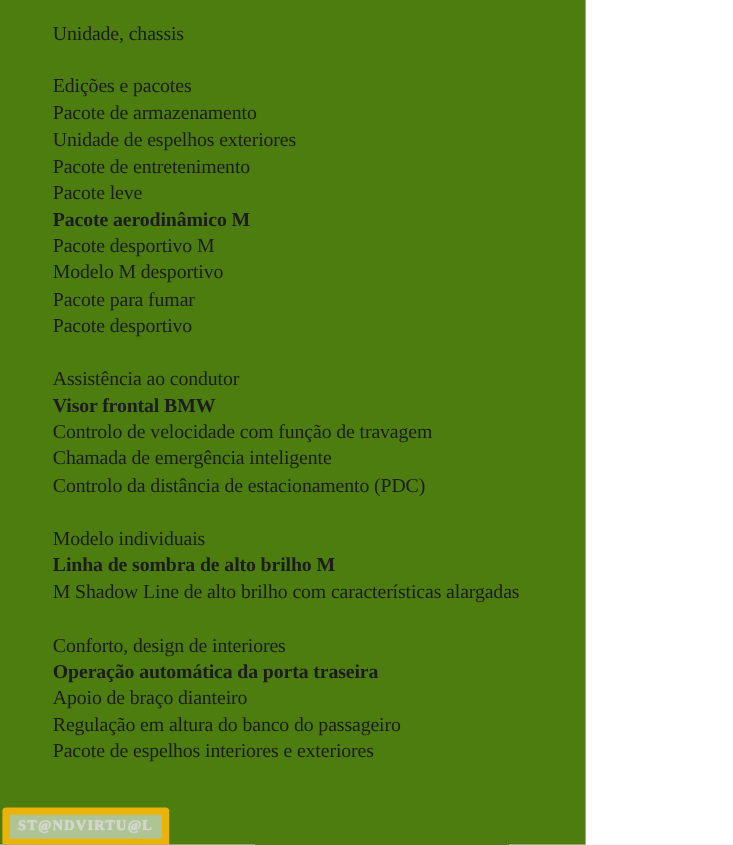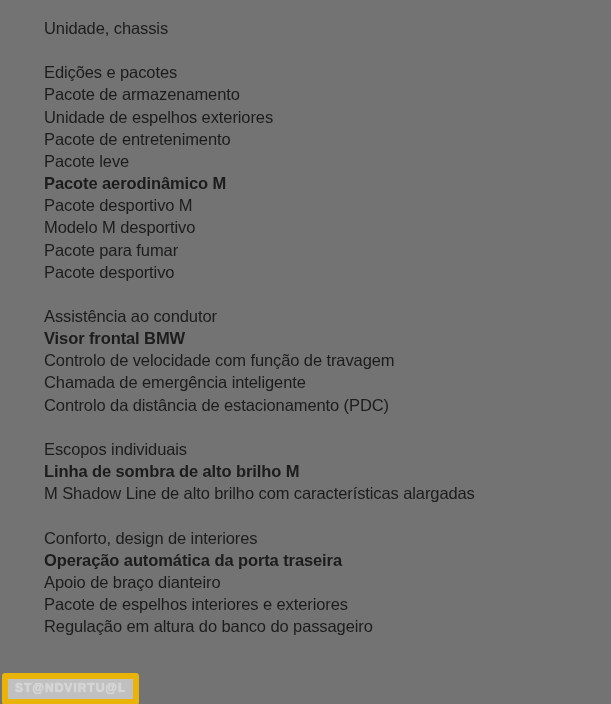--- a/index.html
+++ b/index.html
@@ -1,23 +1,23 @@
 <!DOCTYPE html>
 <html><head>
 <meta charset="utf-8">
 <style>
   * { margin: 0; padding: 0; box-sizing: border-box; }
   html, body { background: #ffffff; }
   .page {
     position: relative;
-    width: 611px;
+    width: 488px;
     height: 704px;
-    background: #737373;
+    background: #4d7c0f;
     overflow: hidden;
-    font-family: Liberation Sans, sans-serif;
+    font-family: Liberation Serif, serif;
   }
   .doc {
     position: absolute;
     top: 17px;
     left: 44px;
     right: 10px;
     color: #1c1c1c;
     font-size: 16.5px;
     line-height: 22.15px;
     letter-spacing: -0.1px;
@@ -63,26 +63,26 @@
         <div class="line">Pacote desportivo</div>
       </div>
       <div class="section">
         <div class="line">Assistência ao condutor</div>
         <div class="line bold">Visor frontal BMW</div>
         <div class="line">Controlo de velocidade com função de travagem</div>
         <div class="line">Chamada de emergência inteligente</div>
         <div class="line">Controlo da distância de estacionamento (PDC)</div>
       </div>
       <div class="section">
-        <div class="line">Escopos individuais</div>
+        <div class="line">Modelo individuais</div>
         <div class="line bold">Linha de sombra de alto brilho M</div>
         <div class="line">M Shadow Line de alto brilho com características alargadas</div>
       </div>
       <div class="section">
         <div class="line">Conforto, design de interiores</div>
         <div class="line bold">Operação automática da porta traseira</div>
         <div class="line">Apoio de braço dianteiro</div>
+        <div class="line">Regulação em altura do banco do passageiro</div>
         <div class="line">Pacote de espelhos interiores e exteriores</div>
-        <div class="line">Regulação em altura do banco do passageiro</div>
       </div>
     </div>
   <div class="watermark">ST@NDVIRTU@L</div>
 </div>
 
 </body></html>

